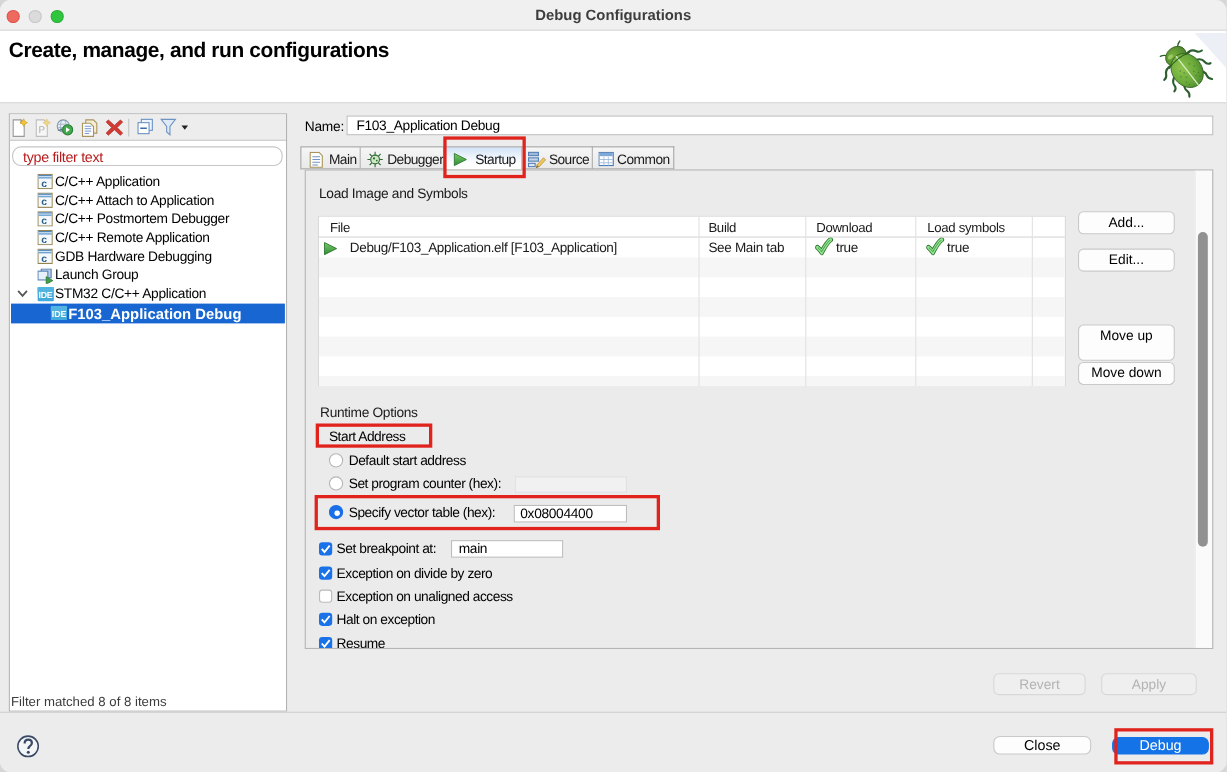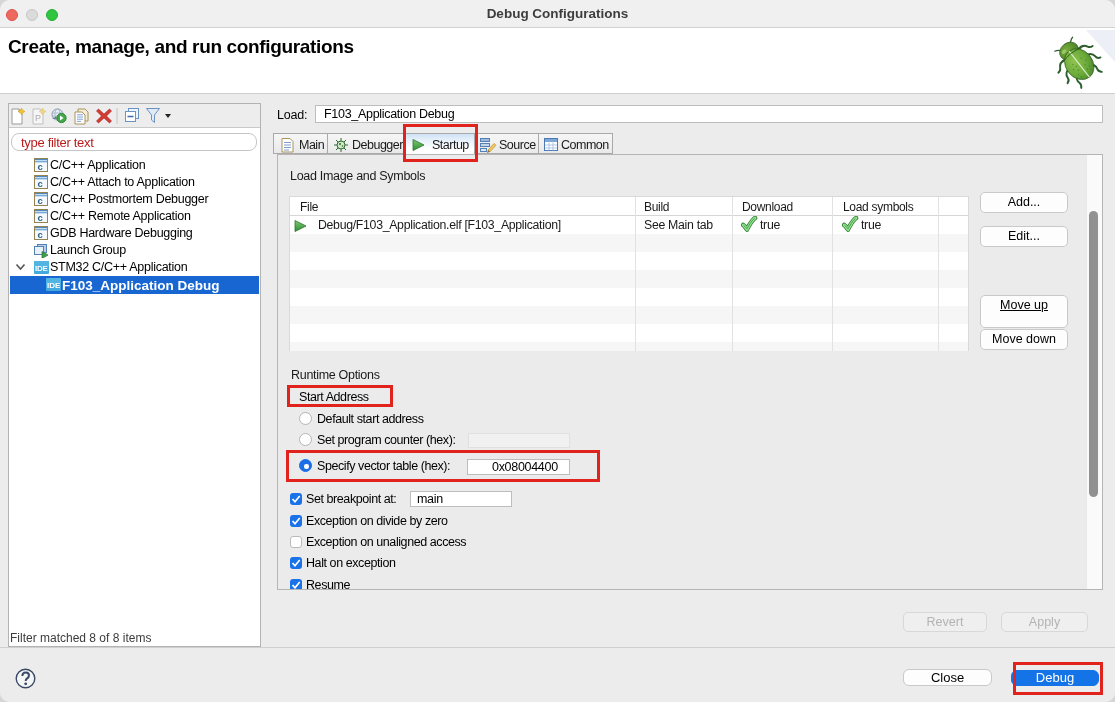--- a/index.html
+++ b/index.html
@@ -246,21 +246,21 @@
     </div>
     <div id="selrow">
         <svg class="ide" style="left:36px;top:2px;" width="15" height="13">
           <use href="#ideicon"></use>
         </svg>
         <span class="lbl">F103_Application Debug</span>
       </div>
     <div id="lstatus">Filter matched 8 of 8 items</div>
   </div>
 
-  <div class="ftext" style="left:277px;top:108px;letter-spacing:-0.2px;">Load:</div>
+  <div class="ftext" style="left:277px;top:108px;letter-spacing:-0.2px;">Name:</div>
   <div class="field" style="left:315px;top:105px;width:788px;height:18px;line-height:16px;padding-left:8px;">F103_Application Debug</div>
   <div id="tabzone">
     <div class="tab first" style="left:273px;width:55px;">
       <svg style="position:absolute;left:7px;top:3.5px;" width="13" height="15">
         <path d="M1 0.5 h8 l3 3 v10.5 h-11 z" fill="#fefefb" stroke="#a8945c"></path>
         <path d="M3 4.5 h7 M3 7 h7 M3 9.5 h7 M3 12 h5" fill="none" stroke="#5c85c4" stroke-width="0.8"></path>
       </svg>
       <span style="left:25px;">Main</span>
       </div>
     <div class="tab" style="left:328px;width:76px;">
@@ -328,36 +328,36 @@
       <div class="panetext" style="left:470px;top:21px;font-size:12.3px;">true</div>
       <svg class="abs" style="left:552px;top:19px;" width="17" height="16">
           <use href="#checkico"></use>
         </svg>
       <div class="panetext" style="left:571px;top:21px;font-size:12.3px;">true</div>
     </div>
 
     <div class="btn" style="left:702px;top:37px;width:88px;height:21px;line-height:19px;">Add...</div>
     <div class="btn" style="left:702px;top:71px;width:88px;height:21px;line-height:19px;">Edit...</div>
     <div class="btn" style="left:702px;top:105px;width:79px;height:21px;line-height:19px;margin-top:40px;">Remove</div>
-    <div class="btn" style="left:702px;top:140px;width:88px;height:33px;line-height:19px;text-decoration:underline;">Move up</div>
+    <div class="btn" style="left:702px;top:140px;width:88px;height:33px;line-height:19px;">Move up</div>
     <div class="btn" style="left:702px;top:174px;width:88px;height:21px;line-height:19px;">Move down</div>
 
     <div class="abs" style="left:808px;top:0;width:16px;height:434px;background:#fafafa;border-left:1px solid #e8e8e8;"></div>
     <div class="abs" style="left:811px;top:56px;width:9px;height:286px;background:#919191;border-radius:4.5px;"></div>
 
     <div class="panetext" style="left:13px;top:213px;">Runtime Options</div>
     <div class="ftext" style="left:21px;top:235px;">Start Address</div>
     <div class="radio" style="left:21px;top:257px;"></div>
     <div class="ftext" style="left:39px;top:257px;">Default start address</div>
     <div class="radio" style="left:21px;top:278px;"></div>
     <div class="ftext" style="left:39px;top:278px;">Set program counter (hex):</div>
     <div class="abs" style="left:190px;top:278px;width:102px;height:15px;background:#f1f1f1;border:1px solid #e0e0e0;"></div>
     <div class="radio sel" style="left:21px;top:304px;"></div>
     <div class="ftext" style="left:39px;top:304px;">Specify vector table (hex):</div>
-    <div class="field" style="left:189px;top:304px;width:103px;height:16px;line-height:14px;padding-left:24px;font-size:12.5px;">0x08004400</div>
+    <div class="field" style="left:189px;top:304px;width:103px;height:16px;line-height:14px;padding-left:5px;font-size:12.5px;">0x08004400</div>
     <div class="cb" style="left:12px;top:338px;">
         <svg width="10" height="10" viewBox="0 0 10 10">
           <path d="M1.5 5 l2.5 2.8 L8.7 2" fill="none" stroke="#fff" stroke-width="1.7"></path>
         </svg>
       </div>
     <div class="ftext" style="left:28px;top:337px;">Set breakpoint at:</div>
     <div class="field" style="left:132px;top:336px;width:102px;height:16px;line-height:14px;padding-left:6px;">main</div>
     <div class="cb" style="left:12px;top:360px;">
         <svg width="10" height="10" viewBox="0 0 10 10">
           <path d="M1.5 5 l2.5 2.8 L8.7 2" fill="none" stroke="#fff" stroke-width="1.7"></path>

